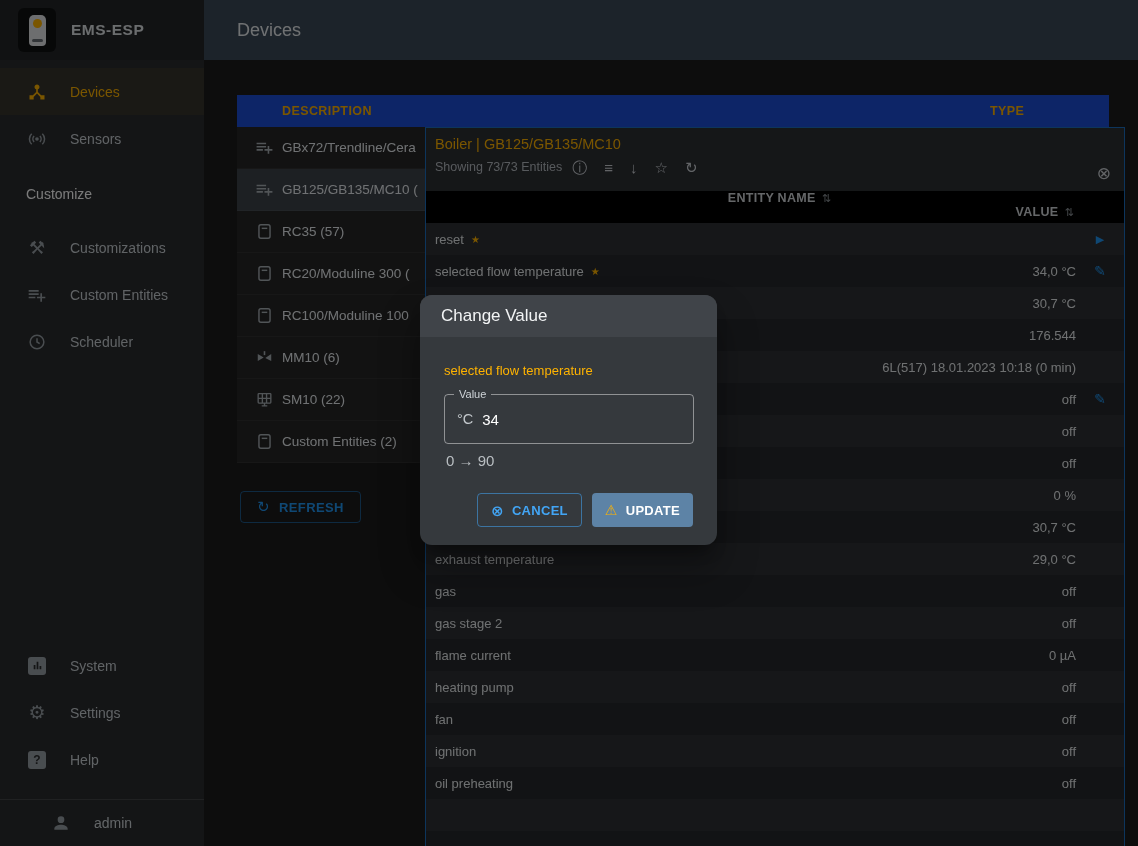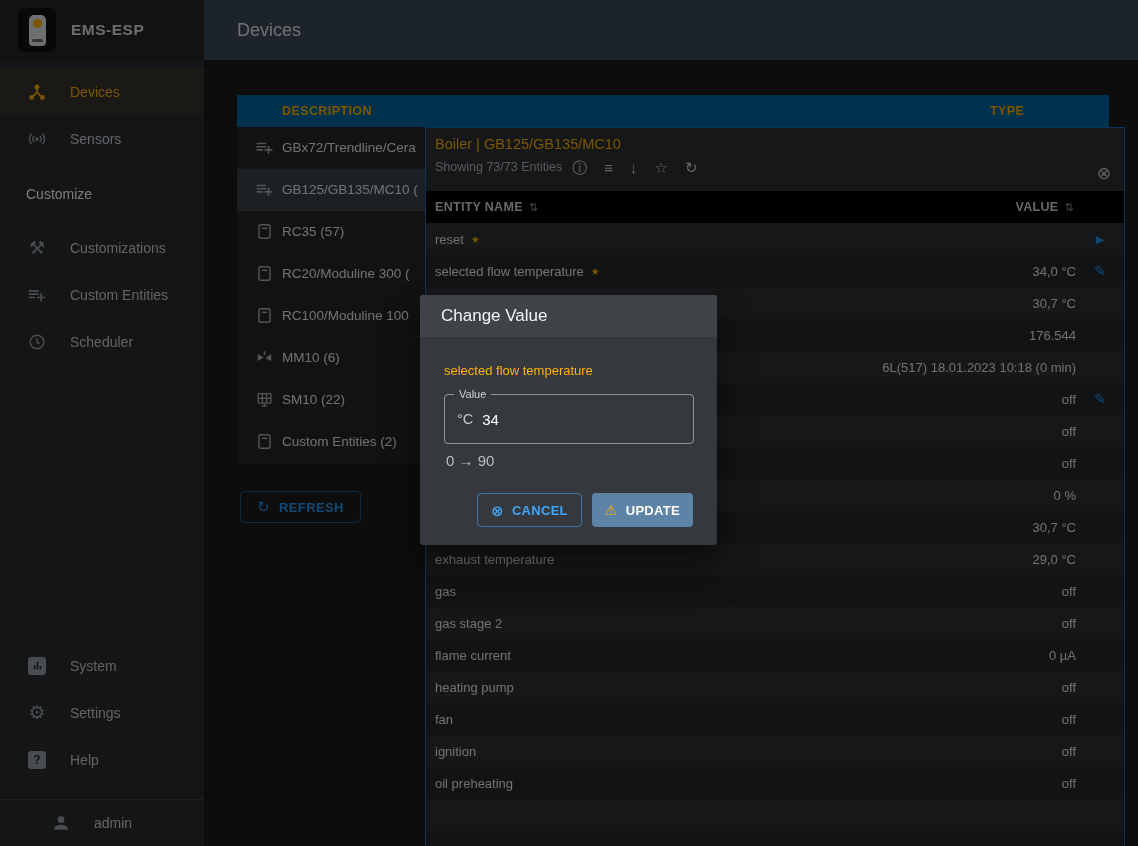--- a/index.html
+++ b/index.html
@@ -41,21 +41,21 @@
   
   .topbar { position: absolute; left: 204px; top: 0; right: 0; height: 60px; background: #3c4a58;
             display: flex; align-items: center; padding-left: 33px; font-size: 18px; font-weight: 500;
             color: #e8ecef; z-index: 2; }
 
   
   .content { position: absolute; left: 204px; top: 60px; right: 0; bottom: 0; background: #1c1c1c; }
 
   
   .device-table { position: absolute; left: 33px; top: 35px; width: 872px; background: #262626; }
-  .dt-header { height: 32px; background: #0369a1; display: flex; align-items: center; position: relative; }
+  .dt-header { height: 32px; background: #1d4ed8; display: flex; align-items: center; position: relative; }
   .dt-col-desc { margin-left: 45px; font-size: 12.5px; font-weight: 700; letter-spacing: .4px; color: #ffb300; }
   .dt-col-type { position: absolute; left: 753px; font-size: 12.5px; font-weight: 700; letter-spacing: .4px; color: #ffb300; }
   .dt-row { height: 42px; display: flex; align-items: center; border-bottom: 1px solid rgba(255,255,255,0.05); cursor: pointer; }
   .dt-row.selected { background: #3d434a; }
   .dt-ic { width: 27px; margin-left: 18px; color: #aab1b7; display: flex; flex: none; }
   .dt-ic svg { width: 19px; height: 19px; }
   .dt-name { font-size: 13.5px; font-weight: 500; color: #e9edf0; white-space: nowrap; overflow: hidden; }
 
   .refresh-btn { position: absolute; left: 36px; top: 431px; height: 32px; padding: 0 16px;
                  display: inline-flex; align-items: center; gap: 9px; background: transparent;
@@ -66,37 +66,37 @@
   
   .entity-panel { position: absolute; left: 221px; top: 67px; width: 700px; bottom: 0; background: #26292c;
                   border: 1px solid #1d6fc0; border-bottom: none; z-index: 3; overflow: hidden; }
   .ep-head { height: 63px; position: relative; background: #2d3034; padding-left: 9px; }
   .ep-title { padding-top: 8px; font-size: 14.5px; color: #ffb300; }
   .ep-toolbar { display: flex; align-items: flex-start; margin-top: 8px; }
   .ep-sub { font-size: 12.5px; color: #b7bdc2; }
   .ep-tool { margin-left: 17px; font-size: 15px; cursor: pointer; color: #cdd2d6; line-height: 1; }
   .ep-close { position: absolute; right: 13px; top: 37px; font-size: 17px; color: #cdd2d6; cursor: pointer; line-height: 1; }
   .ep-cols { height: 32px; background: #000; display: flex; align-items: center; padding-left: 9px;
-             font-size: 12.5px; font-weight: 700; letter-spacing: .3px; color: #d4d8db; }
+             font-size: 12.5px; font-weight: 700; letter-spacing: .3px; color: #d4d8db; flex-direction: column; }
   .ep-col-name, .ep-col-val { display: flex; align-items: center; cursor: pointer; }
   .ep-col-val { margin-left: auto; padding-right: 50px; }
   .sort { margin-left: 6px; font-size: 11px; color: #8d9499; font-weight: 400; }
   .erow { height: 32px; display: flex; align-items: center; padding-left: 9px; font-size: 13px; cursor: pointer; }
   .erow:nth-child(odd) { background: #2e3135; }
   .erow:nth-child(even) { background: #26292c; }
   .ename { display: flex; align-items: center; color: #e7eaec; }
   .estar { margin-left: 7px; color: #ffb300; font-size: 10px; }
   .eval { margin-left: auto; color: #e7eaec; font-weight: 500; white-space: nowrap; }
   .eact { width: 48px; display: flex; align-items: center; justify-content: center; flex: none; }
   .chev { color: #2196f3; font-size: 11px; }
   .pencil { color: #2196f3; font-size: 14px; }
 
   
   .backdrop { position: absolute; inset: 0; background: rgba(0,0,0,0.52); z-index: 10; }
-  .dialog { position: absolute; left: 420px; top: 295px; width: 297px; background: #35393d; border-radius: 3px;
+  .dialog { position: absolute; left: 420px; top: 295px; width: 297px; background: #35393d; border-radius: 12px;
             box-shadow: 0 11px 15px -7px rgba(0,0,0,.4), 0 24px 38px 3px rgba(0,0,0,.28); z-index: 11; overflow: hidden; }
   .dlg-title { height: 42px; background: #404449; display: flex; align-items: center; padding-left: 21px;
                font-size: 17px; font-weight: 500; color: #f2f4f5; }
   .dlg-body { padding: 26px 24px 18px 24px; }
   .dlg-entity { color: #ffb300; font-size: 13px; margin-bottom: 16px; }
   .field { position: relative; width: 250px; height: 50px; border: 1px solid rgba(255,255,255,0.45);
            border-radius: 4px; display: flex; align-items: center; padding: 0 12px; }
   .field-label { position: absolute; top: -7px; left: 9px; background: #35393d; padding: 0 5px;
                  font-size: 11px; color: #cfd4d8; }
   .unit { color: #c3c8cc; font-size: 14.5px; }

